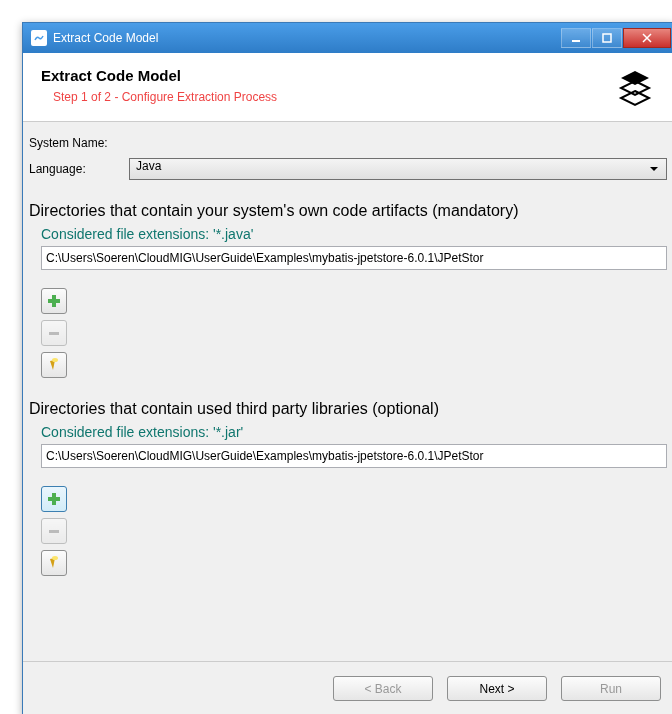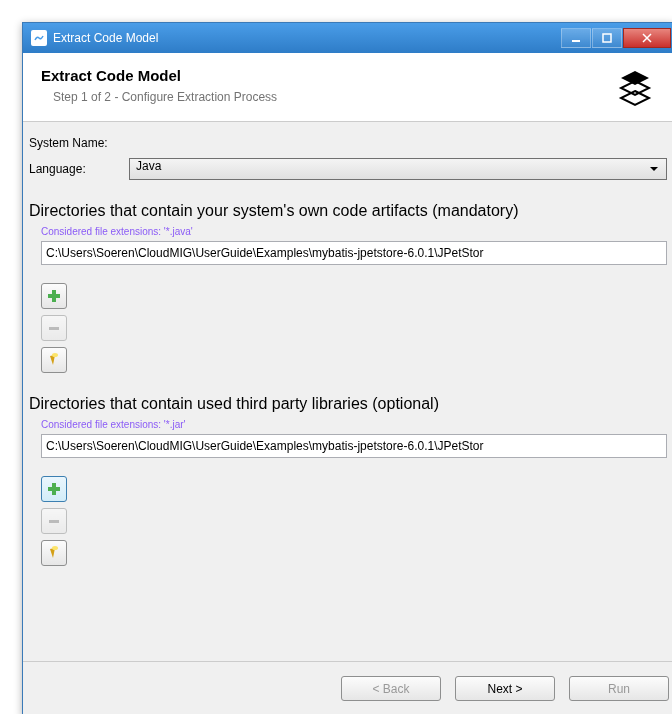--- a/index.html
+++ b/index.html
@@ -60,21 +60,21 @@
     .header-banner {
       background: #fff;
       border-bottom: 1px solid #ccc;
       padding: 14px 18px 14px 18px;
       display: flex;
       justify-content: space-between;
       align-items: flex-start;
     }
     .header-left { }
     .header-title { font-size: 15px; font-weight: bold; color: #000; margin-bottom: 6px; }
-    .header-sub { font-size: 12px; color: #737373; padding-left: 12px; }
+    .header-sub { font-size: 12px; color: #ef4444; padding-left: 12px; }
     .header-icon { width: 40px; height: 40px; }
 
     .content {
       flex: 1;
       padding: 14px 6px;
       background: #f0f0f0;
     }
     .form-row {
       display: flex;
       align-items: center;
@@ -111,21 +111,21 @@
       top: 50%;
       transform: translateY(-50%);
       width: 0; height: 0;
       border-left: 4px solid transparent;
       border-right: 4px solid transparent;
       border-top: 4px solid #000;
     }
 
     .section { margin-top: 22px; }
     .section-desc { font-size: 16px; color: #000; margin-bottom: 6px; }
-    .ext-label { font-size: 10px; color: #8b5cf6; margin: 0 0 4px 12px; }
+    .ext-label { font-size: 14px; color: #0f766e; margin: 0 0 4px 12px; }
     .list-row { display: flex; gap: 18px; padding-left: 12px; flex-direction: column; }
     .listbox {
       flex: 1;
       height: 96px;
       background: #fff;
       border: 1px solid #abadb3;
       overflow: hidden;
       padding: 2px 4px;
       font-size: 12px;
     }
@@ -154,21 +154,21 @@
       cursor: default;
     }
     .icon-btn.highlight {
       border-color: #3c7fb1;
       background: linear-gradient(to bottom, #eaf6fd, #d2ecf8);
     }
     .icon-btn svg { width: 14px; height: 14px; }
 
     .footer {
       border-top: 1px solid #ccc;
-      padding: 14px 4px;
+      padding: 14px 12px;
       display: flex;
       justify-content: flex-end;
       gap: 14px;
       background: #f0f0f0;
     }
     .btn {
       width: 100px;
       height: 25px;
       border: 1px solid #8e8f8f;
       background: linear-gradient(to bottom, #fcfcfc, #e6e6e6);

